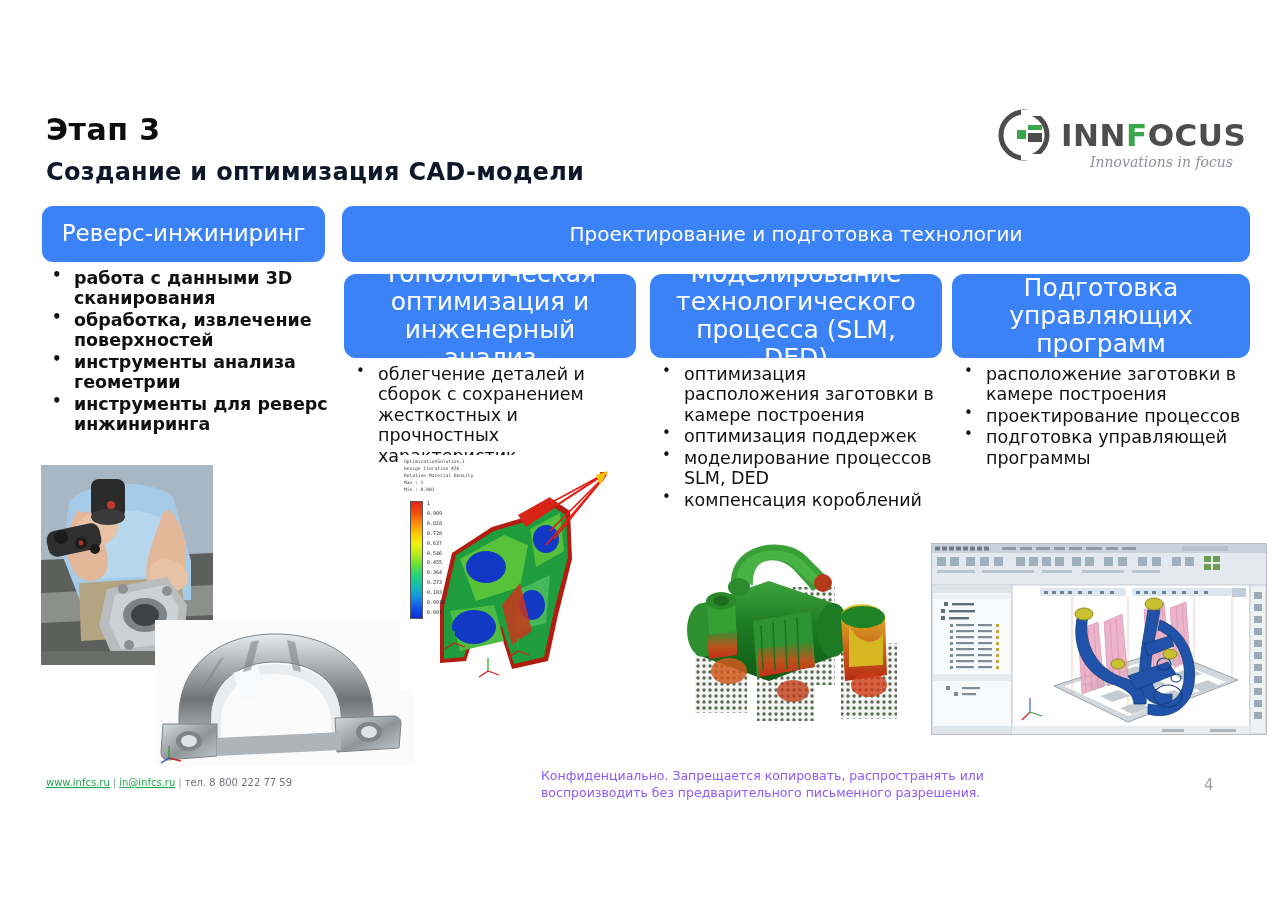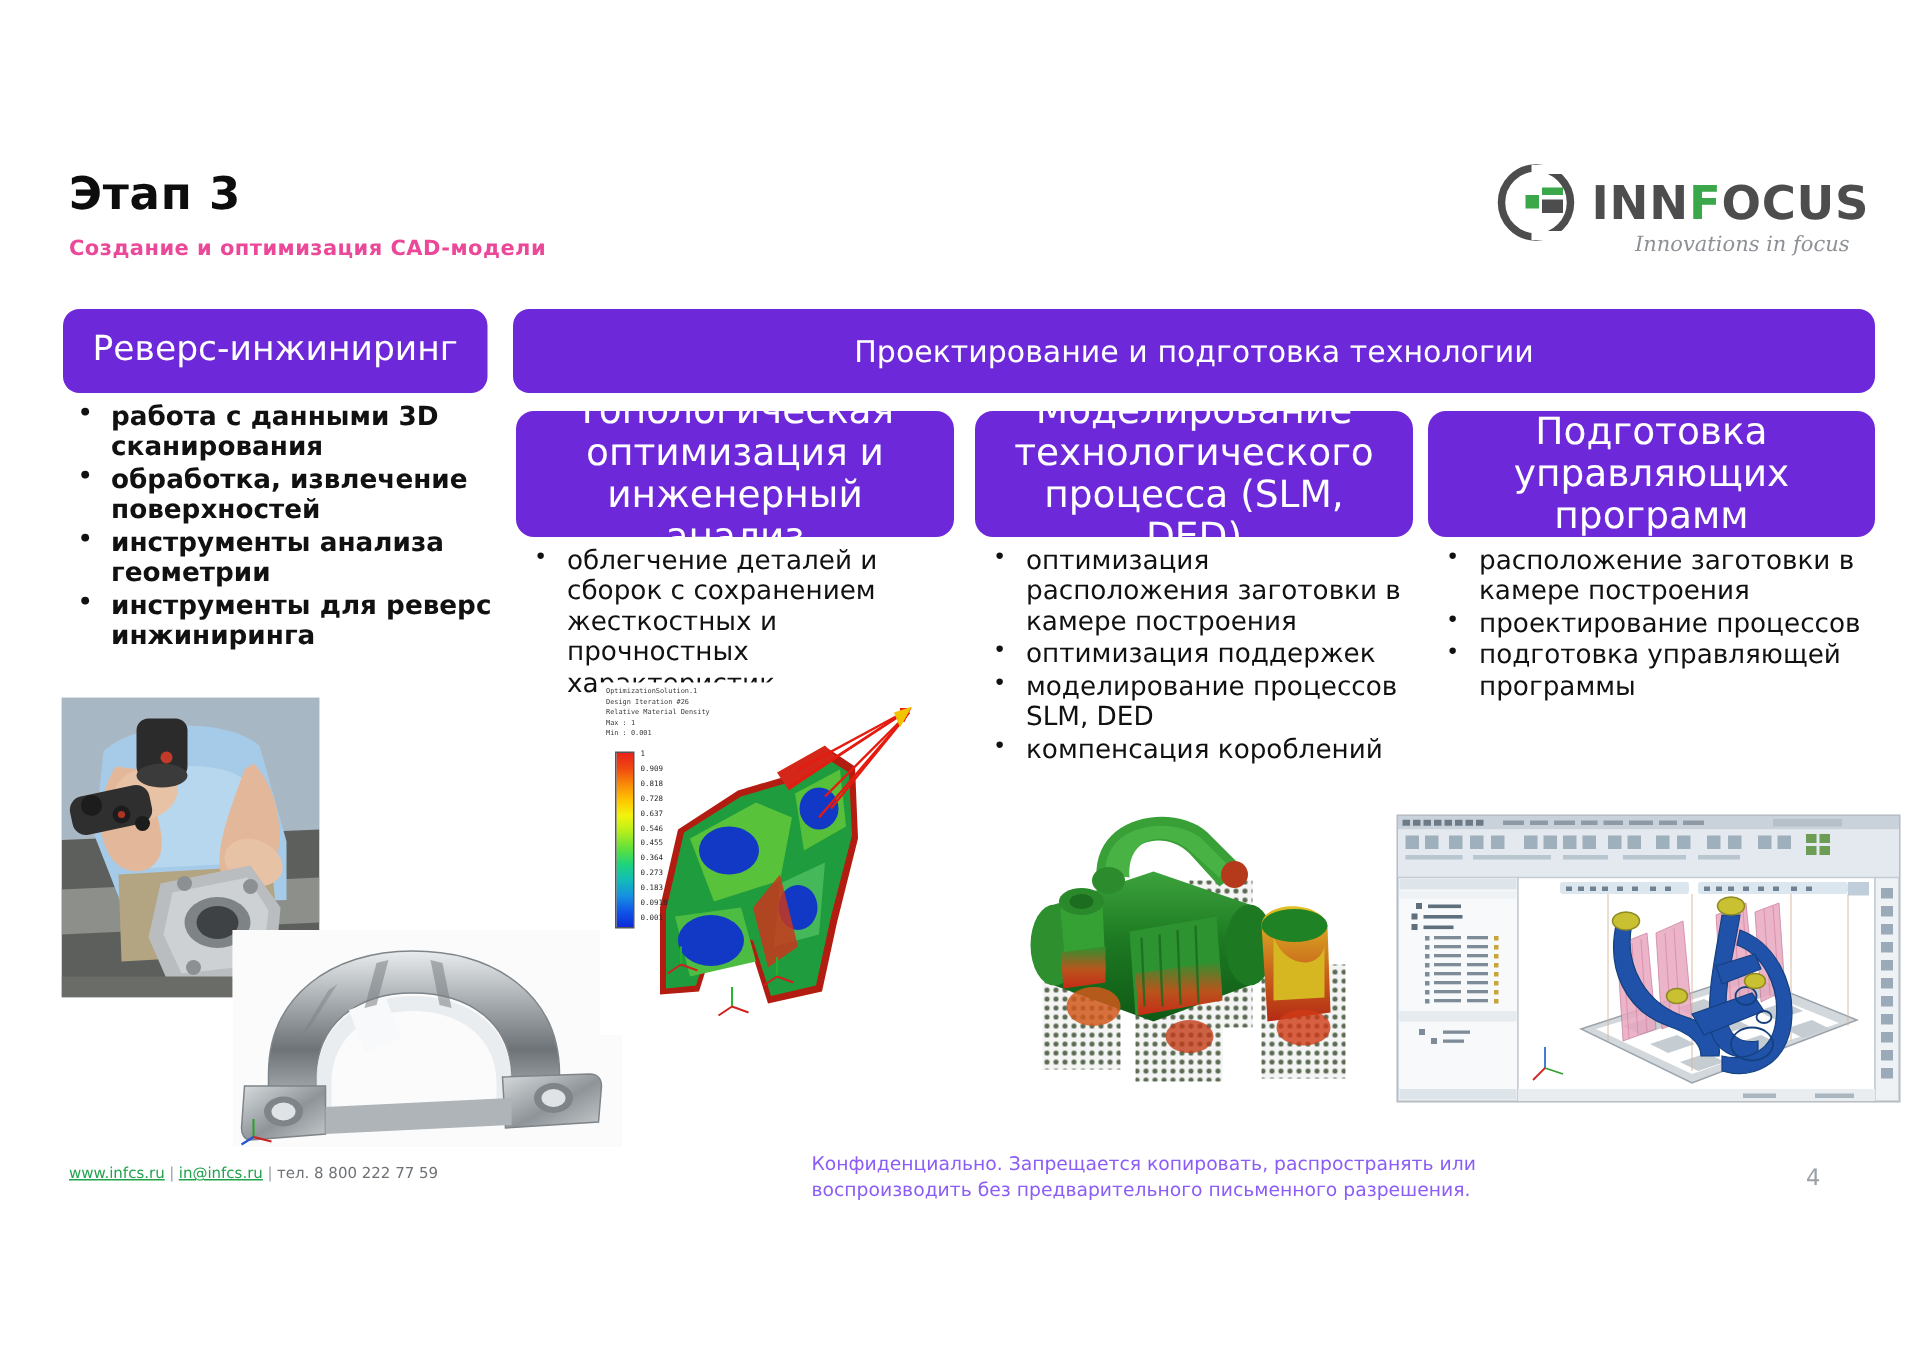--- a/index.html
+++ b/index.html
@@ -9,30 +9,30 @@
   }
   .slide{position:relative;width:1287px;height:905px;background:#fff;}
 
   
   .title{
     position:absolute;left:46px;top:112px;
     font-size:30px;font-weight:bold;color:#0d0d0d;letter-spacing:.5px;
   }
   .subtitle{
     position:absolute;left:46px;top:158px;
-    font-size:14px;font-weight:bold;color:#ec4899;letter-spacing:.3px;
+    font-size:24px;font-weight:bold;color:#0f172a;letter-spacing:.3px;
   }
 
   
   .logo{position:absolute;left:995px;top:108px;width:258px;height:68px;}
   .logo svg{display:block;}
 
   
   .bar{
-    position:absolute;background:#6d28d9;border-radius:11px;
+    position:absolute;background:#3b82f6;border-radius:11px;
     color:#ffffff;display:flex;align-items:center;justify-content:center;
     text-align:center;line-height:1.12;
   }
   .bar-rev{left:42px;top:206px;width:283px;height:56px;font-size:23px;}
   .bar-proj{left:342px;top:206px;width:908px;height:56px;font-size:20px;}
   .bar-sub{height:84px;font-size:25px;border-radius:12px;padding:0 16px;box-sizing:border-box;}
   .bar-topo{left:344px;top:274px;width:292px;}
   .bar-sim{left:650px;top:274px;width:292px;}
   .bar-prep{left:952px;top:274px;width:298px;}
 

